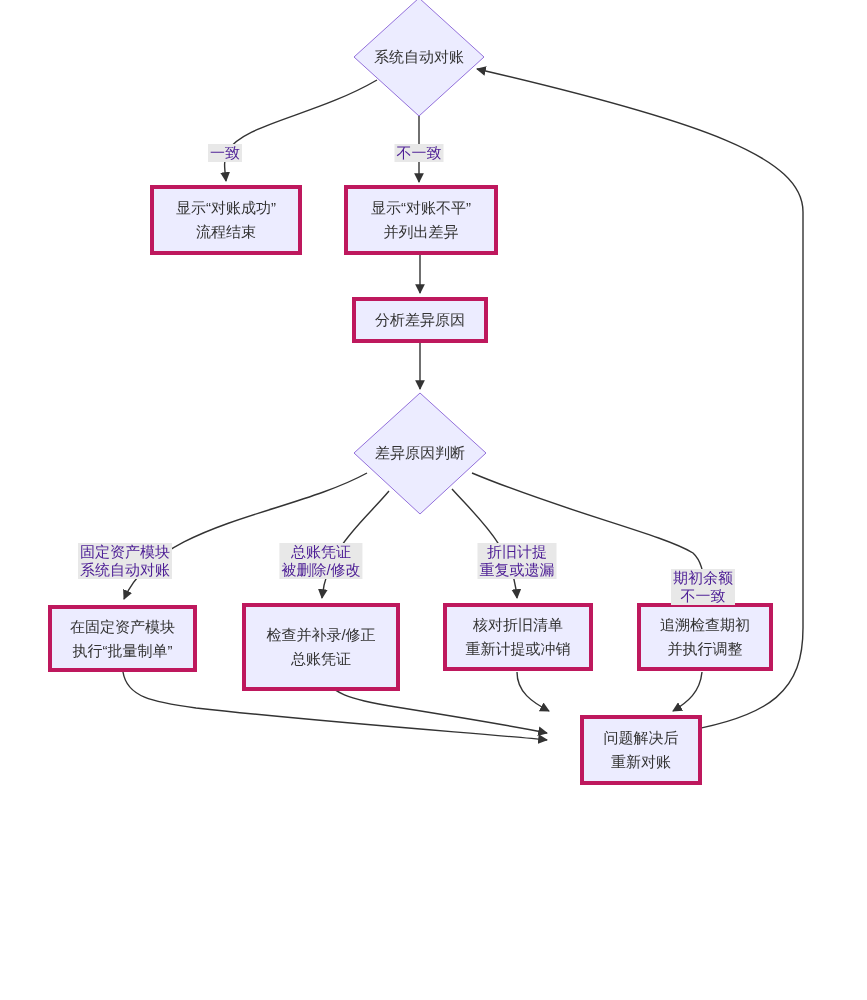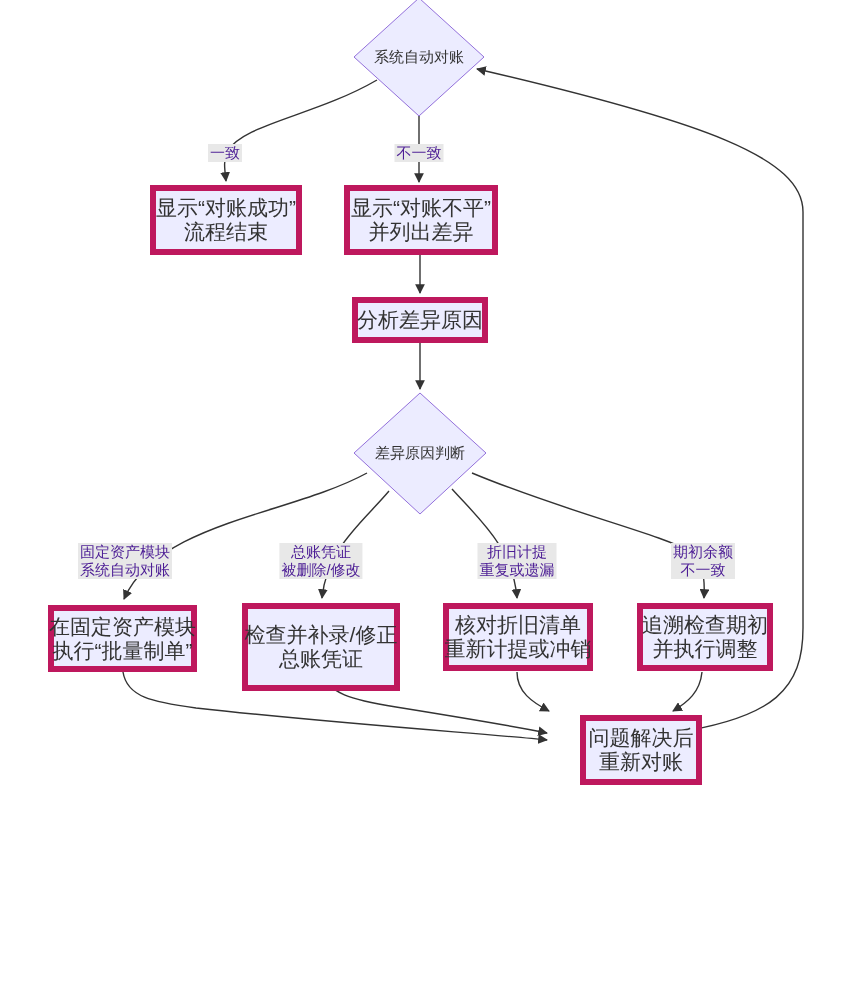--- a/index.html
+++ b/index.html
@@ -10,25 +10,25 @@
     font-family:"Liberation Sans","DejaVu Sans",sans-serif;
     overflow:hidden;
     padding-left:38px;
   }
   #edge-layer{position:absolute;left:0;top:0;width:867px;height:1000px;}
   .edge{fill:none;stroke:#333333;stroke-width:1.4px;}
   .diamond{fill:#ECECFF;stroke:#9370DB;stroke-width:1px;}
   .node{
     position:absolute;
     background:#ECECFF;
-    border:6px solid #be185d;
+    border:4px solid #be185d;
     color:#333333;
     display:flex;flex-direction:column;
     align-items:center;justify-content:center;
-    font-size:21px;line-height:24px;
+    font-size:15px;line-height:24px;
     text-align:center;box-sizing:border-box;
   }
   .node span{display:block;white-space:nowrap;}
   .diamond-label{
     position:absolute;transform:translate(-50%,-50%);
     color:#333333;font-size:15px;white-space:nowrap;
   }
   .edge-label{
     position:absolute;transform:translate(-50%,-50%);
     background:#e8e8e8;color:#4c1d95;
@@ -121,18 +121,18 @@
   <div class="edge-label" style="left:321px;top:561px">
     <span>总账凭证</span>
     <span>被删除/修改</span>
   </div>
 
   <div class="edge-label" style="left:517px;top:561px">
     <span>折旧计提</span>
     <span>重复或遗漏</span>
   </div>
 
-  <div class="edge-label" style="left:703px;top:561px">
+  <div class="edge-label" style="left:703px;top:587px">
     <span>期初余额</span>
     <span>不一致</span>
   </div>
 
 </div>
 
 </body></html>

